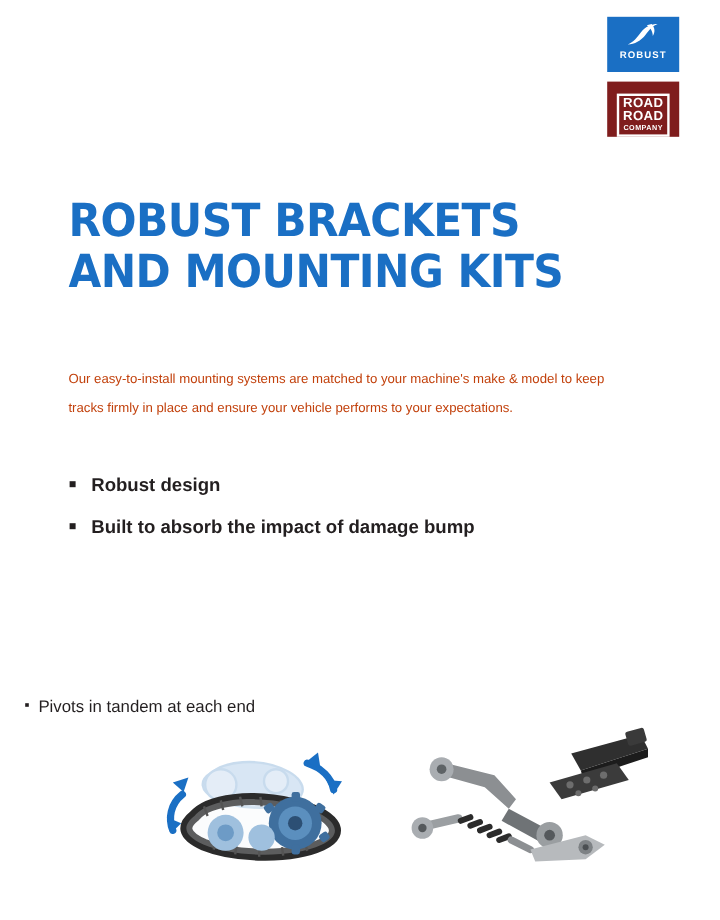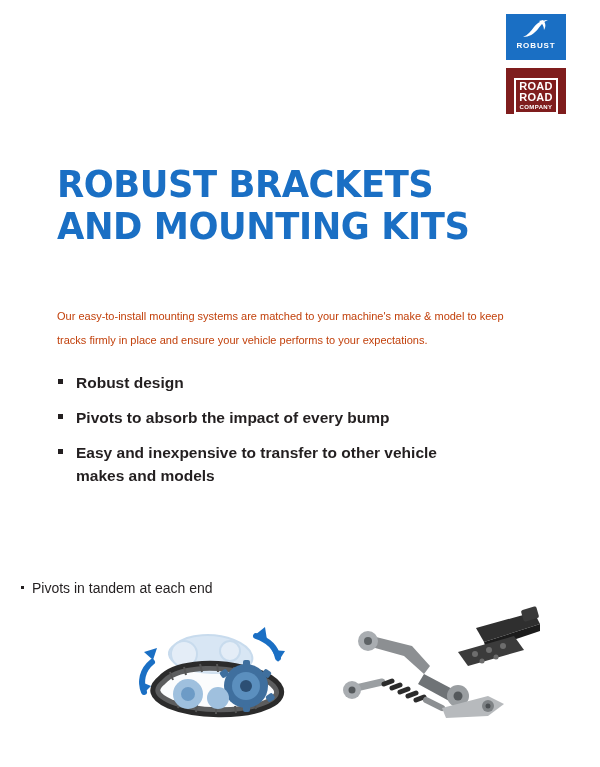--- a/index.html
+++ b/index.html
@@ -101,21 +101,21 @@
     left: 57px;
     width: 470px;
     font-size: 11px;
     line-height: 24px;
     color: #c2410c;
   }
 
   
   .bullets {
     position: absolute;
-    top: 371px;
+    top: 393px;
     left: 57px;
     width: 470px;
     margin: 0;
     padding: 0;
     list-style: none;
   }
   .bullets li {
     position: relative;
     padding-left: 19px;
     font-size: 15.5px;
@@ -204,25 +204,21 @@
   <span class="line">AND MOUNTING KITS</span>
 </h1>
 
 <p class="intro">Our easy-to-install mounting systems are matched to your machine's make &amp; model to keep tracks firmly in place and ensure your vehicle performs to your expectations.</p>
 
 <ul class="bullets">
   <li>
     <span class="l">Robust design</span>
   </li>
   <li>
-    <span class="l">Pivots to absorb the impact of every bump</span>
-  </li>
-  <li>
-    <span class="l">Easy and inexpensive to transfer to other vehicle</span>
-    <span class="l">makes and models</span>
+    <span class="l">Built to absorb the impact of damage bump</span>
   </li>
 </ul>
 
 <div class="footnote">Pivots in tandem at each end</div>
 
 <div class="images">
 
   <svg class="img-track" viewBox="0 0 210 120">
 
     <g opacity="0.55">

